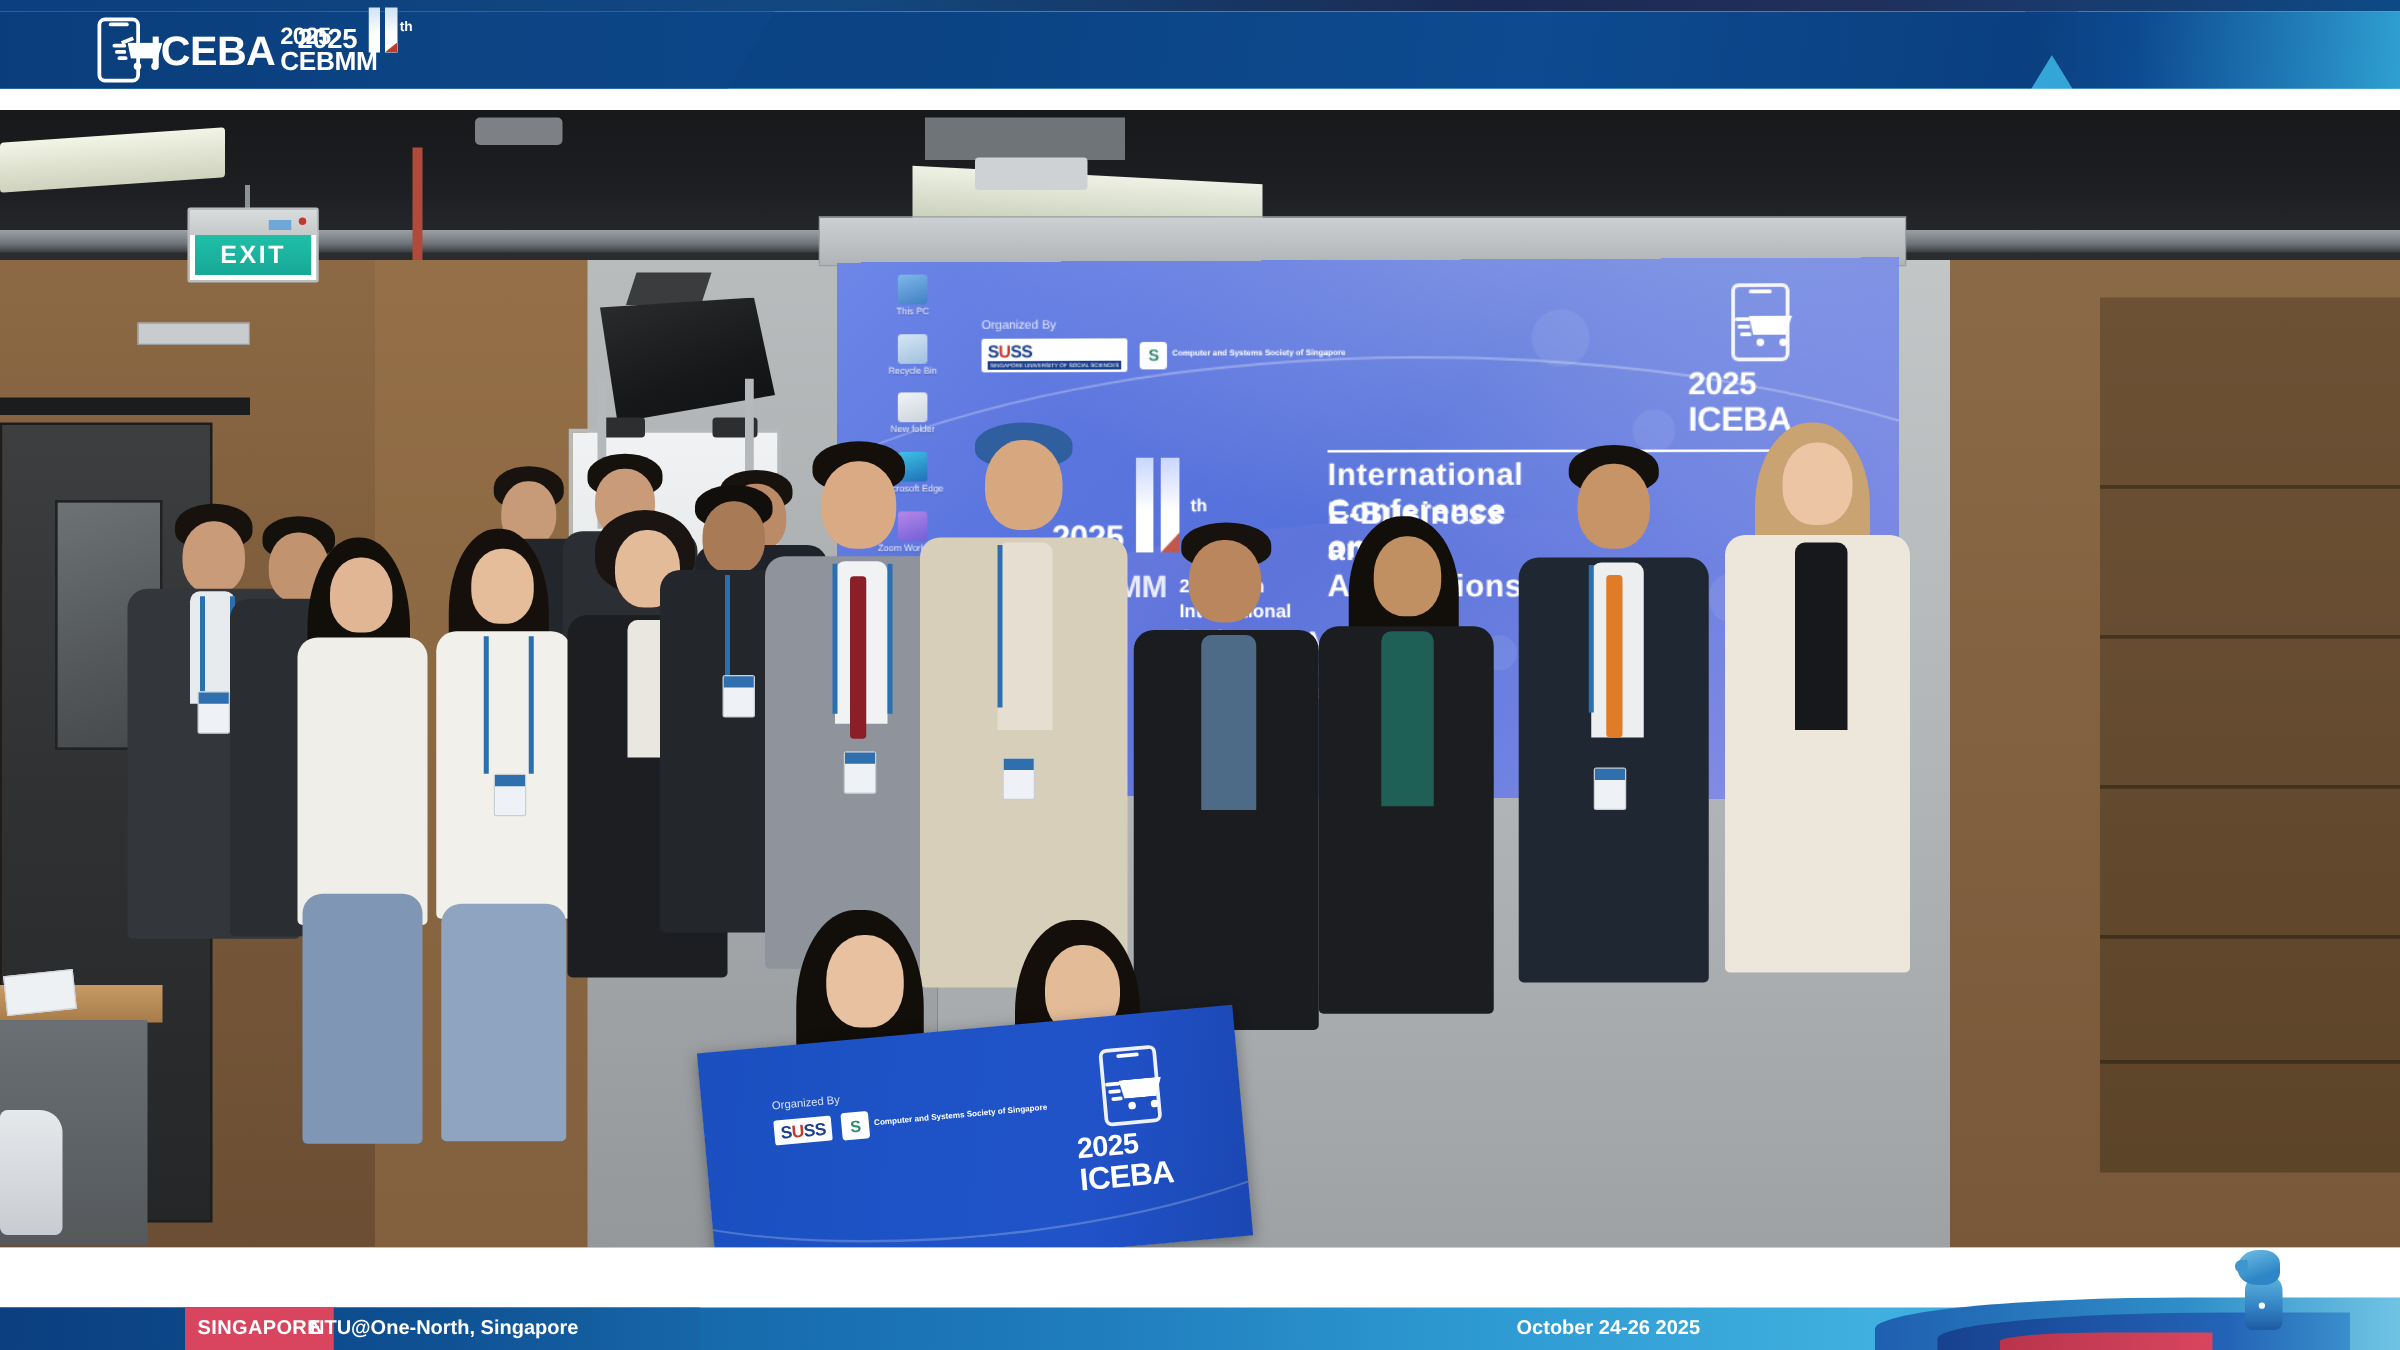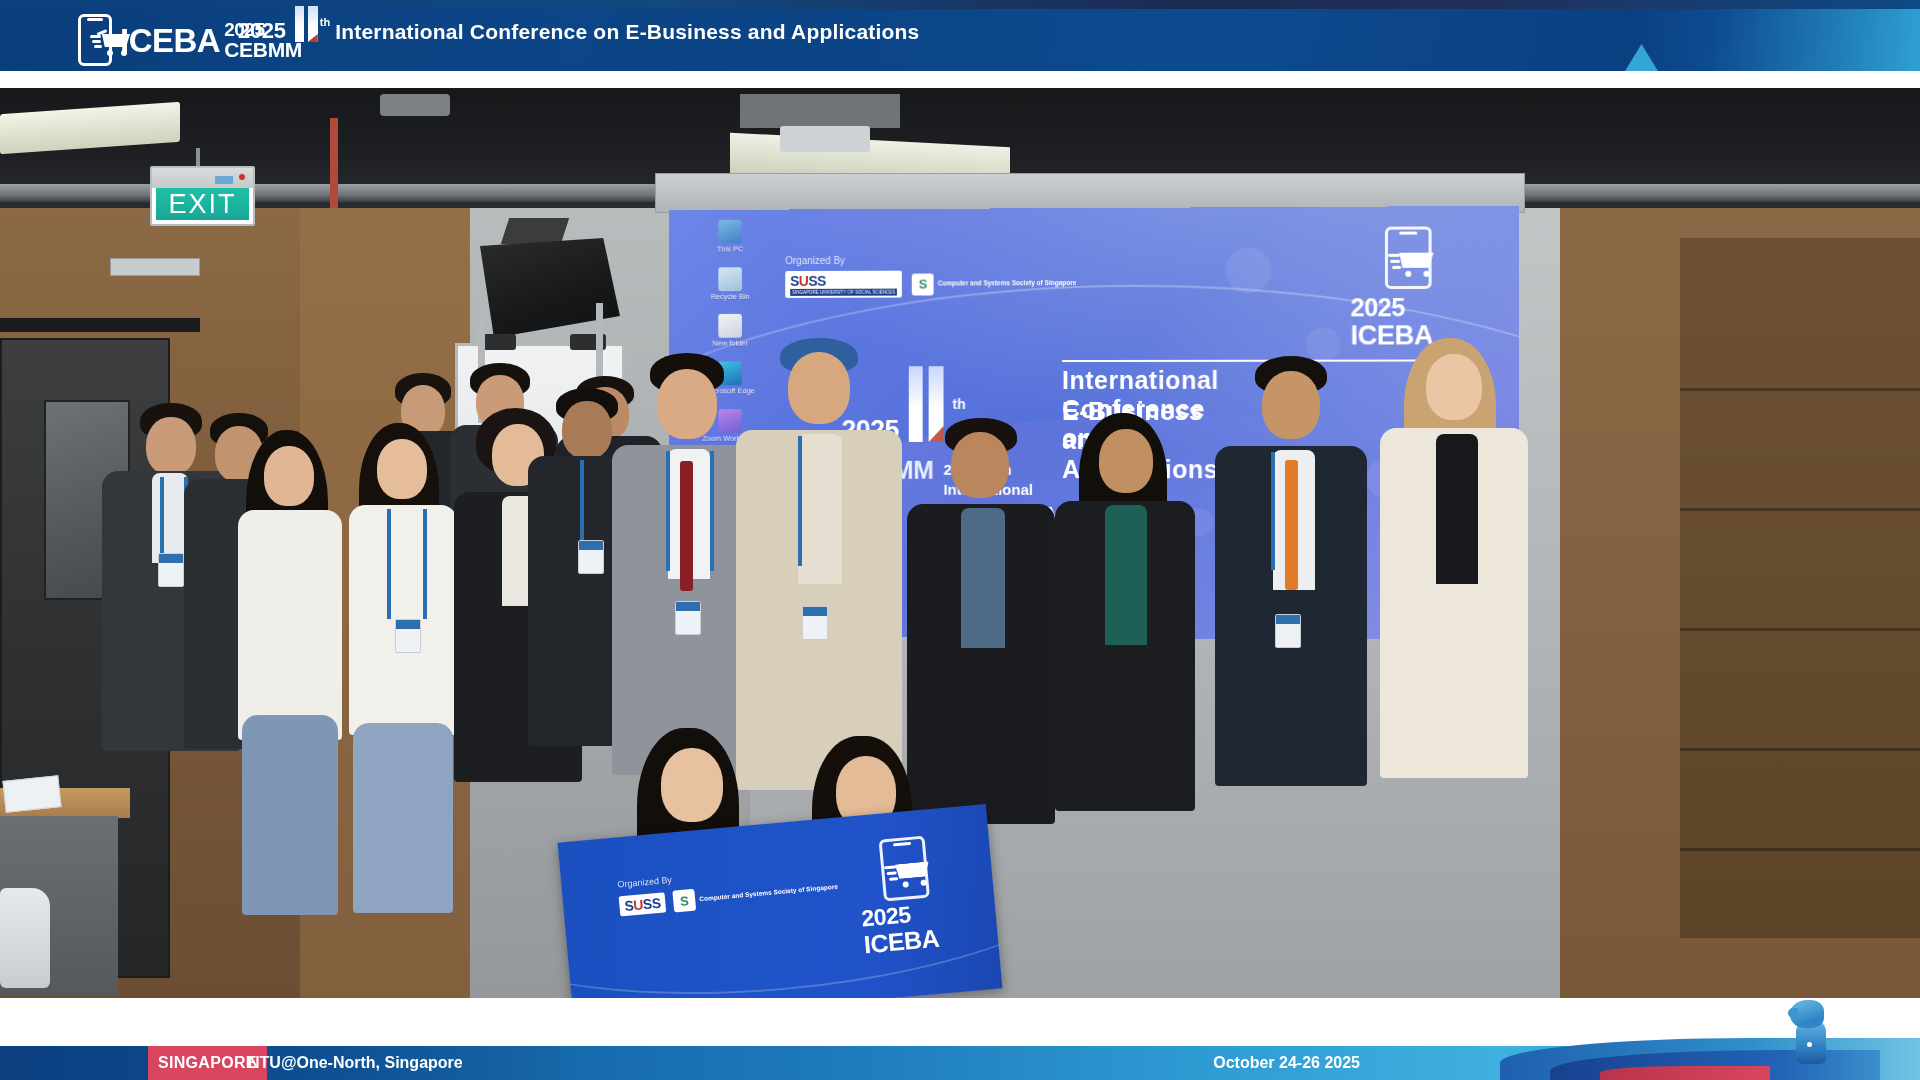--- a/index.html
+++ b/index.html
@@ -105,21 +105,21 @@
   
   .exit-box { position:absolute; left:150px; top:78px; width:105px; height:60px;
       background:#ffffff; border:2px solid #b9bdbf; border-radius:2px; }
   .exit-top { position:absolute; left:0; top:0; width:100%; height:20px;
       background:linear-gradient(180deg,#d9dcdd,#c5c9ca); }
   .exit-dot { position:absolute; right:8px; top:6px; width:6px; height:6px; background:#c0392b; border-radius:50%; }
   .exit-lbl { position:absolute; right:20px; top:8px; width:18px; height:8px; background:#6fa8d8; }
   .exit-green { position:absolute; left:4px; top:20px; right:4px; bottom:4px;
       background:linear-gradient(180deg,#1fbfa8 0%,#17a896 100%);
       display:flex; align-items:center; justify-content:center; }
-  .exit-txt { color:#ffffff; font-weight:normal; font-size:27px; letter-spacing:2px; }
+  .exit-txt { color:#ffffff; font-weight:bold; font-size:20px; letter-spacing:2px; }
   .exit-stem { position:absolute; left:196px; top:60px; width:4px; height:20px; background:#8d9295; }
 
   
   .door { position:absolute; left:0px; top:250px; width:170px; height:640px;
       background:linear-gradient(180deg,#3c3e40 0%,#2e3032 50%,#242628 100%); border:2px solid #1b1d1f; }
   .door-glass { position:absolute; left:42px; top:60px; width:86px; height:200px;
       background:linear-gradient(160deg,#6d7275 0%,#54585b 60%,#45494c 100%); border:2px solid #202224; }
   .door-top { position:absolute; left:110px; top:170px; width:90px; height:18px;
       background:#c9ccce; border:1px solid #9a9d9f; }
   .door-frame { position:absolute; left:0px; top:230px; width:200px; height:14px; background:#1a1c1e; }
@@ -310,21 +310,20 @@
 
     <div class="hdr-text">
       <div class="hdr-line1">
         <div class="h-2025">2025</div>
         <div class="h-11">
           <div class="b1"></div>
             <div class="b2"></div>
             <div class="red"></div>
         </div>
         <div class="h-th">th</div>
-        <div class="h-title">International Conference on E-Business and Applications</div>
       </div>
     </div>
   </div>
 
   <div class="photo">
 
     <div class="wall-left"></div>
     <div class="wall-wood2"></div>
     <div class="wall-grey"></div>
     <div class="wall-grey2"></div>

